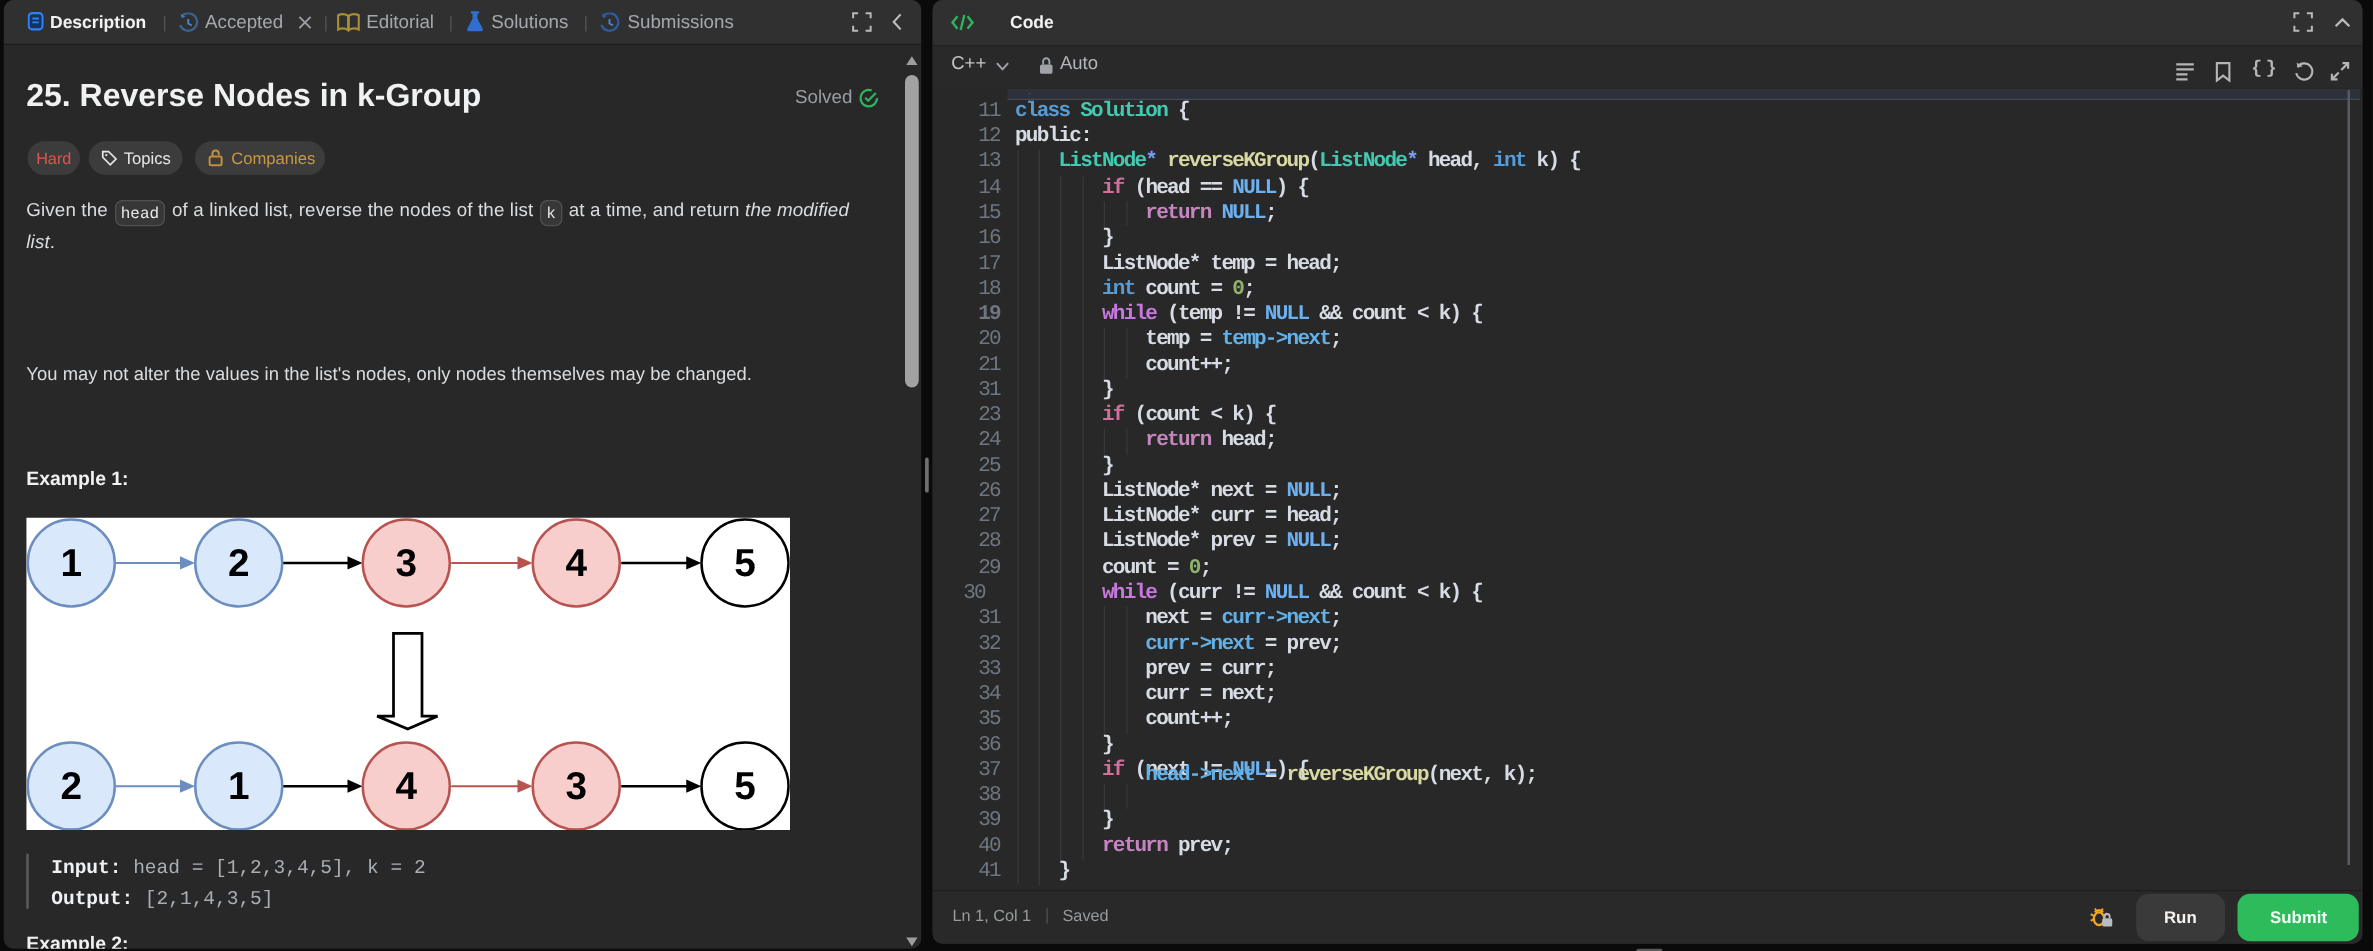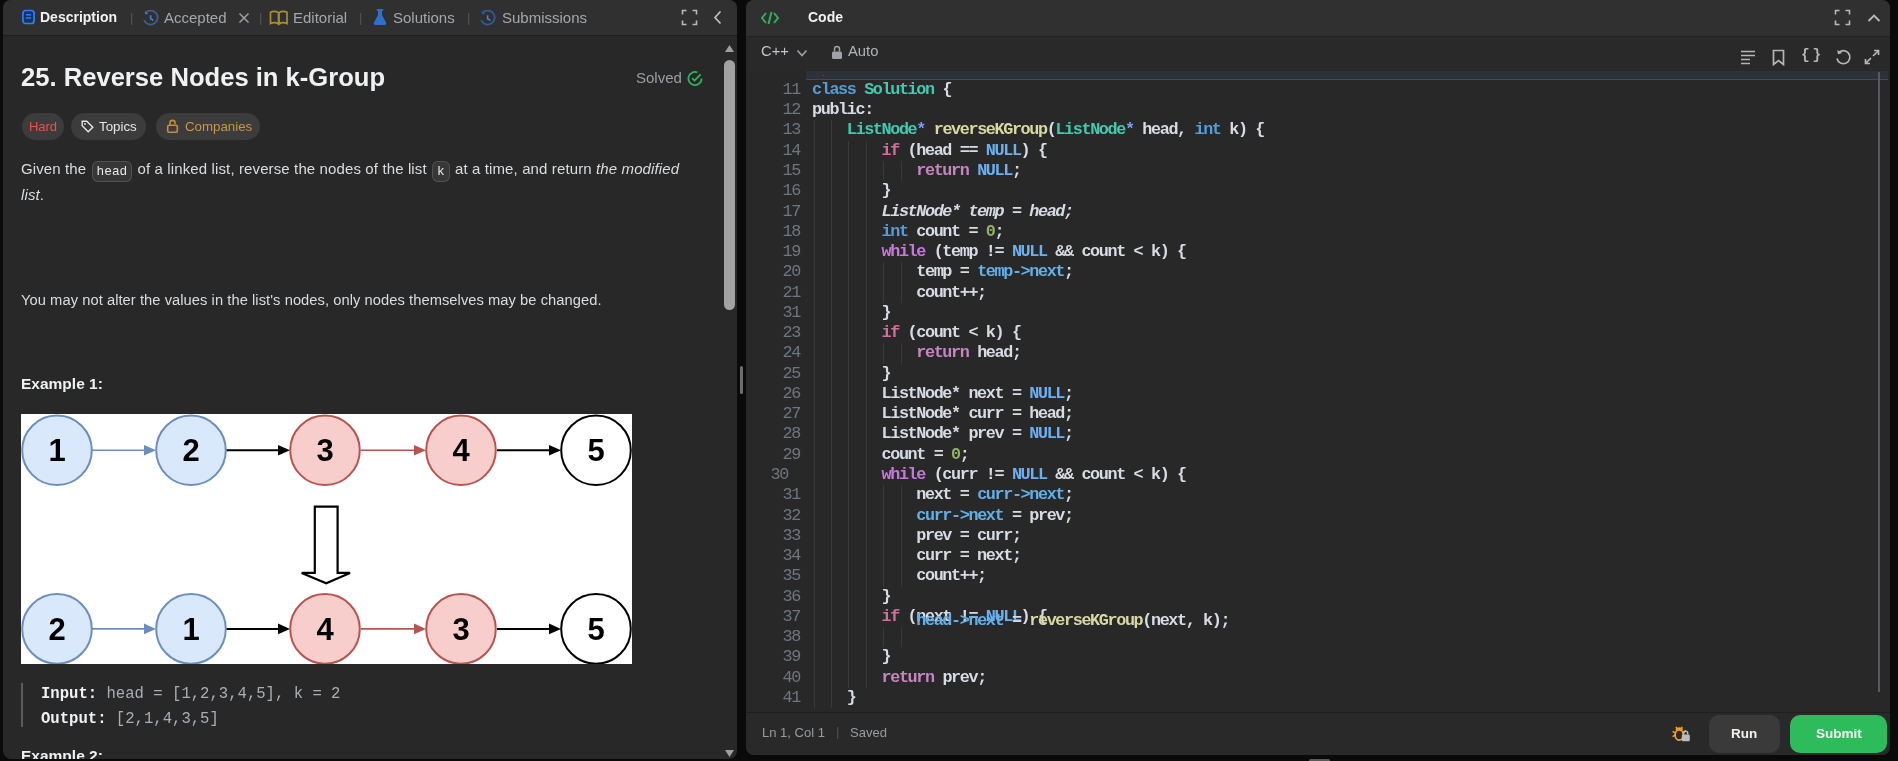--- a/index.html
+++ b/index.html
@@ -254,24 +254,24 @@
     <div class="cl" style="left:66px;top:29.17px;">public:</div>
     <div class="gut" style="left:14px;top:49.44px;">13</div>
     <div class="cl" style="left:66px;top:49.44px;">    <span class="ty">ListNode</span><span class="st">*</span> <span class="fn">reverseKGroup</span>(<span class="ty">ListNode</span><span class="st">*</span> head, <span class="kb">int</span> k) {</div>
     <div class="gut" style="left:14px;top:69.71px;">14</div>
     <div class="cl" style="left:66px;top:69.71px;">        <span class="kif">if</span> (head == <span class="nul">NULL</span>) {</div>
     <div class="gut" style="left:14px;top:89.98px;">15</div>
     <div class="cl" style="left:66px;top:89.98px;">            <span class="krt">return</span> <span class="nul">NULL</span>;</div>
     <div class="gut" style="left:14px;top:110.25px;">16</div>
     <div class="cl" style="left:66px;top:110.25px;">        }</div>
     <div class="gut" style="left:14px;top:130.52px;">17</div>
-    <div class="cl" style="left:66px;top:130.52px;font-style:italic;">        ListNode* temp = head;</div>
+    <div class="cl" style="left:66px;top:130.52px;">        ListNode* temp = head;</div>
     <div class="gut" style="left:14px;top:150.79px;">18</div>
     <div class="cl" style="left:66px;top:150.79px;">        <span class="kb">int</span> count = <span class="num">0</span>;</div>
-    <div class="gut" style="left:14px;top:171.06px;">19</div>
+    <div class="gut" style="left:14px;top:171.06px;font-weight:bold;">19</div>
     <div class="cl" style="left:66px;top:171.06px;">        <span class="kwh">while</span> (temp != <span class="nul">NULL</span> &amp;&amp; count &lt; k) {</div>
     <div class="gut" style="left:14px;top:191.33px;">20</div>
     <div class="cl" style="left:66px;top:191.33px;">            temp = <span class="mem">temp-&gt;next</span>;</div>
     <div class="gut" style="left:14px;top:211.60px;">21</div>
     <div class="cl" style="left:66px;top:211.60px;">            count++;</div>
     <div class="gut" style="left:14px;top:231.87px;">31</div>
     <div class="cl" style="left:66px;top:231.87px;">        }</div>
     <div class="gut" style="left:14px;top:252.14px;">23</div>
     <div class="cl" style="left:66px;top:252.14px;">        <span class="kif">if</span> (count &lt; k) {</div>
     <div class="gut" style="left:14px;top:272.41px;">24</div>

